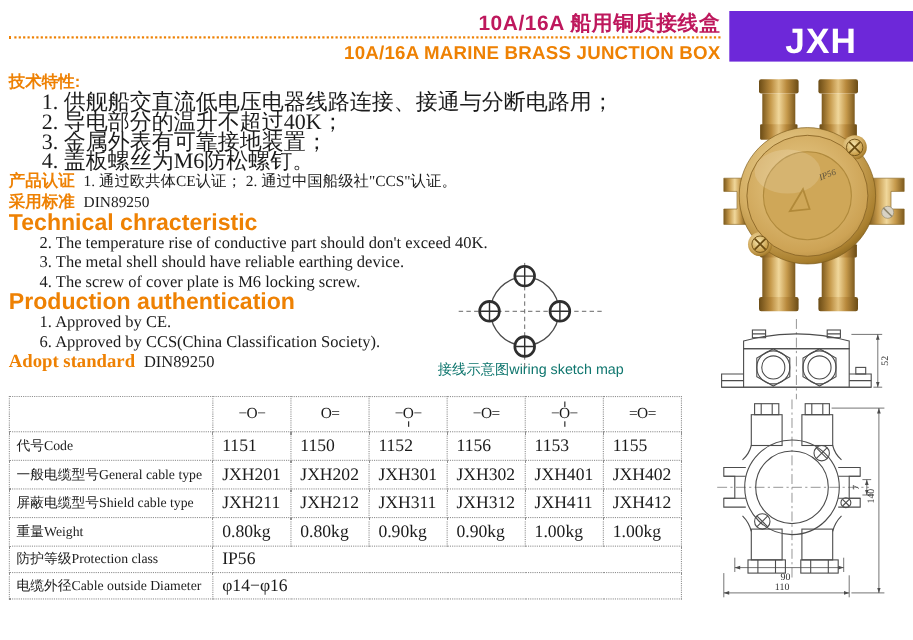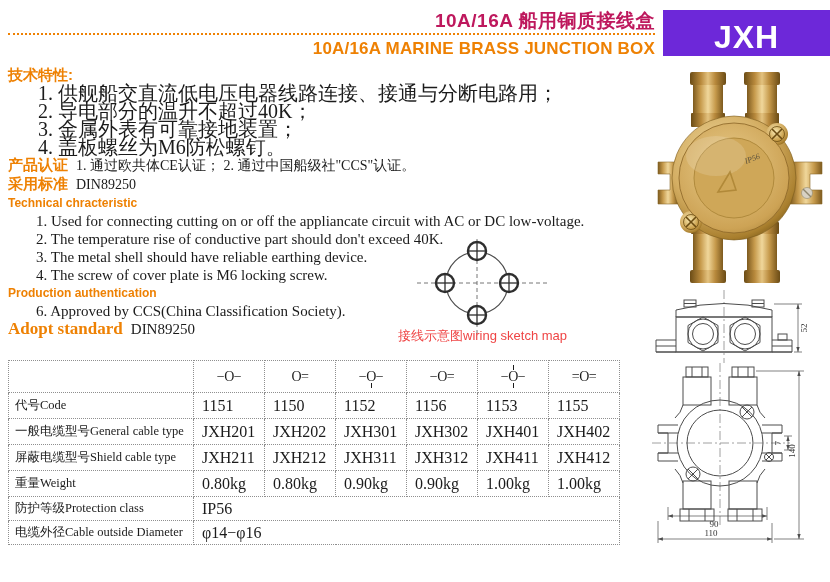--- a/index.html
+++ b/index.html
@@ -13,27 +13,27 @@
   .brand-box{top:10px;left:663px;width:167px;height:46px;background:#6d28d9;
              display:flex;align-items:flex-end;justify-content:center;}
   .brand-box span{color:#fff;font-size:32px;font-weight:bold;letter-spacing:1px;}
   
   .content{top:66px;left:8px;width:645px;}
   .content > div{line-height:18px;white-space:nowrap;}
   .h-zh{font-size:15px;font-weight:bold;color:#EE8103;}
   .li-zh{font-size:20px;padding-left:30px;font-family:"Liberation Serif","DejaVu Serif",serif;}
   .mix-line .lab-zh{font-size:15px;font-weight:bold;color:#EE8103;margin-right:8px;}
   .mix-line .txt-zh{font-size:14px;font-family:"Liberation Serif","DejaVu Serif",serif;}
-  .h-en{font-size:12px;font-weight:bold;color:#EE8103;}
+  .h-en{font-size:21px;font-weight:bold;color:#EE8103;}
   .li-en{font-size:15px;padding-left:28px;font-family:"Liberation Serif","DejaVu Serif",serif;}
   .mix-line .lab-en{font-size:17px;font-weight:bold;color:#EE8103;margin-right:8px;font-family:Liberation Serif, serif;}
   .mix-line .txt-en{font-size:15px;font-family:"Liberation Serif","DejaVu Serif",serif;}
   
   .sketch{left:405px;top:238px;}
-  .sketch-caption{left:398px;top:327px;width:190px;font-size:13px;color:#ef4444;}
+  .sketch-caption{left:398px;top:327px;width:190px;font-size:13px;color:#0f766e;}
   
   .spec-table{left:8px;top:360px;border-collapse:collapse;table-layout:fixed;
               font-family:"Liberation Serif","DejaVu Serif",serif;}
   .spec-table td{border:1px dotted #8f8f8f;overflow:hidden;white-space:nowrap;}
   .spec-table .lbl{width:177px;padding-left:6px;font-size:12.5px;}
   .spec-table .val{width:61px;padding-left:8px;font-size:16px;}
   .spec-table tr{height:26px;}
   .spec-table tr.sym-row{height:32px;}
   .spec-table tr.span-row{height:24px;}
   .spec-table td.sym{text-align:center;vertical-align:middle;padding:0;}
@@ -59,25 +59,25 @@
   <div class="li-zh">2. 导电部分的温升不超过40K；</div>
   <div class="li-zh">3. 金属外表有可靠接地装置；</div>
   <div class="li-zh">4. 盖板螺丝为M6防松螺钉。</div>
   <div class="mix-line">
     <span class="lab-zh">产品认证</span><span class="txt-zh">1. 通过欧共体CE认证；  2. 通过中国船级社"CCS"认证。</span>
   </div>
   <div class="mix-line">
     <span class="lab-zh">采用标准</span><span class="txt-zh">DIN89250</span>
   </div>
   <div class="h-en">Technical chracteristic</div>
-  <div class="li-en">1. Used for connecting cutting on or off the appliancate circuit with AC or DC low-voltage.</div>
   <div class="li-en">2. The temperature rise of conductive part should don't exceed 40K.</div>
   <div class="li-en">3. The metal shell should have reliable earthing device.</div>
   <div class="li-en">4. The screw of cover plate is M6 locking screw.</div>
   <div class="h-en">Production authentication</div>
+  <div class="li-en">1. Approved by CE.</div>
   <div class="li-en">6. Approved by CCS(China Classification Society).</div>
   <div class="mix-line">
     <span class="lab-en">Adopt standard</span><span class="txt-en">DIN89250</span>
   </div>
 </div>
 
 <svg class="abs sketch" width="170" height="100" viewBox="0 0 170 100">
   <g stroke="#666" stroke-width="0.9" stroke-dasharray="4,3">
     <line x1="72" y1="1" x2="72" y2="96"></line>
     <line x1="12" y1="45" x2="144" y2="45"></line>

